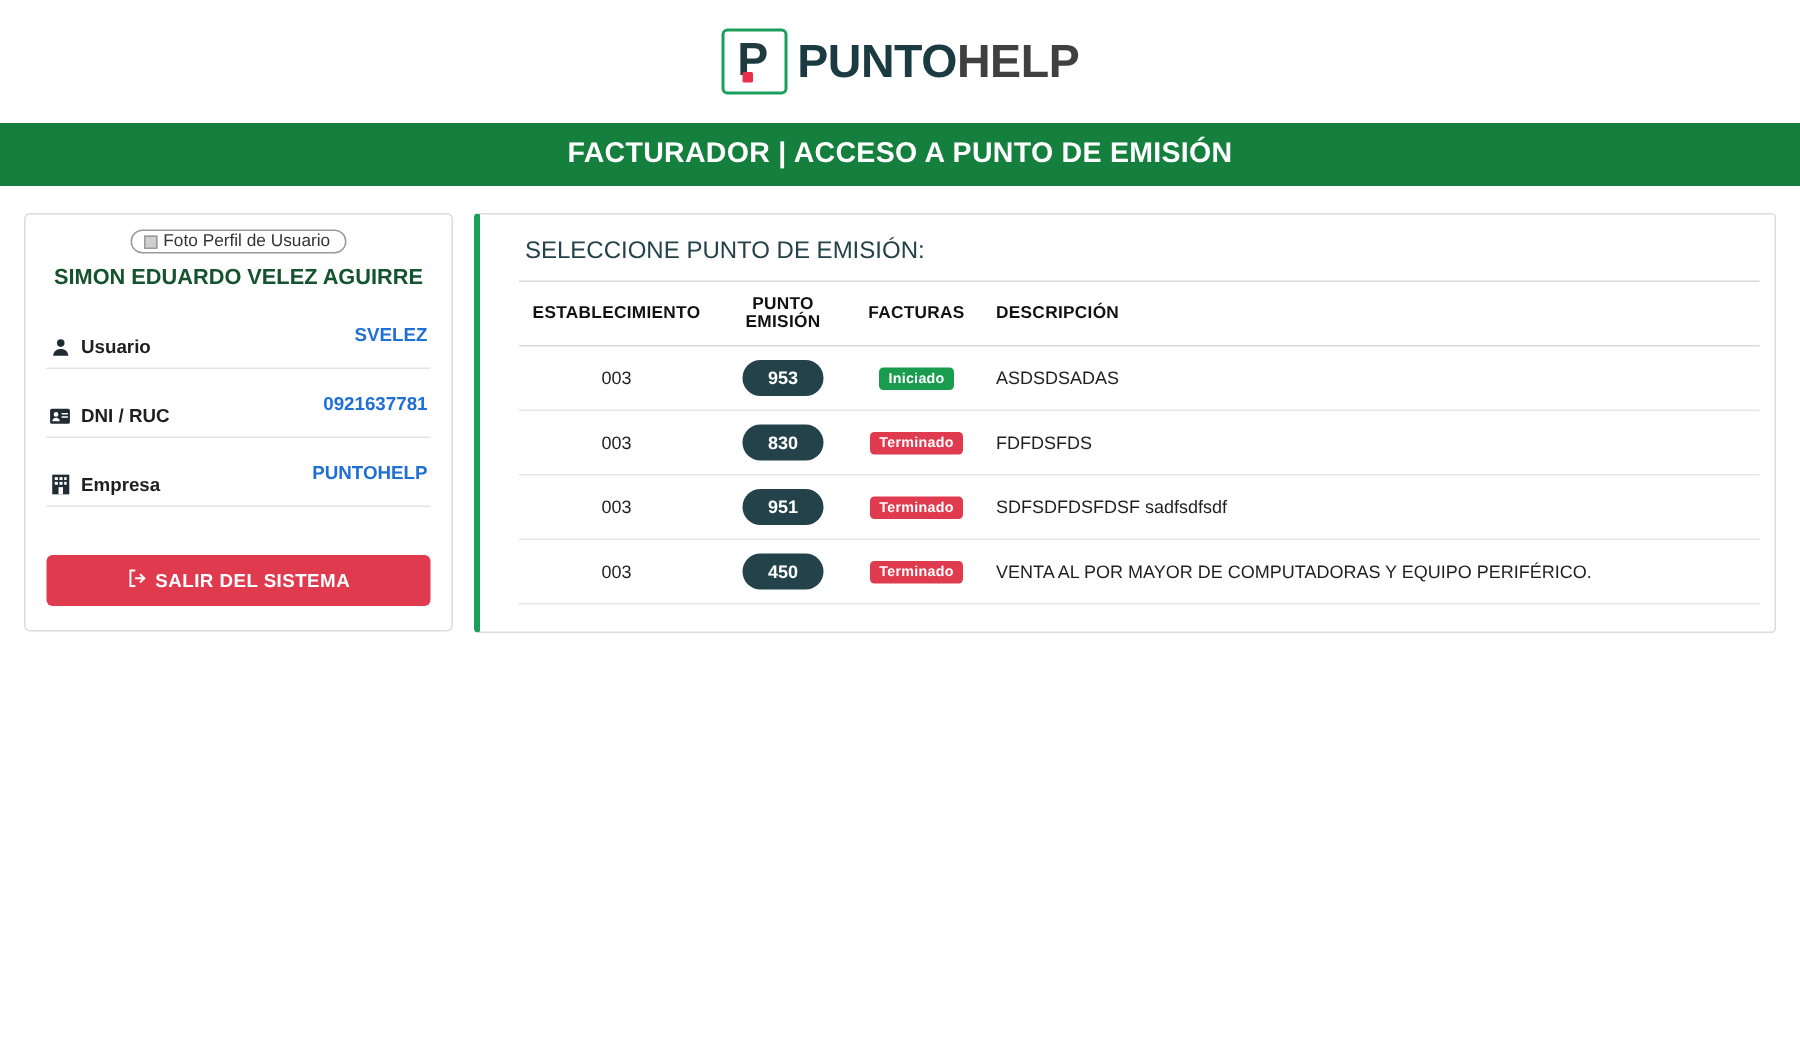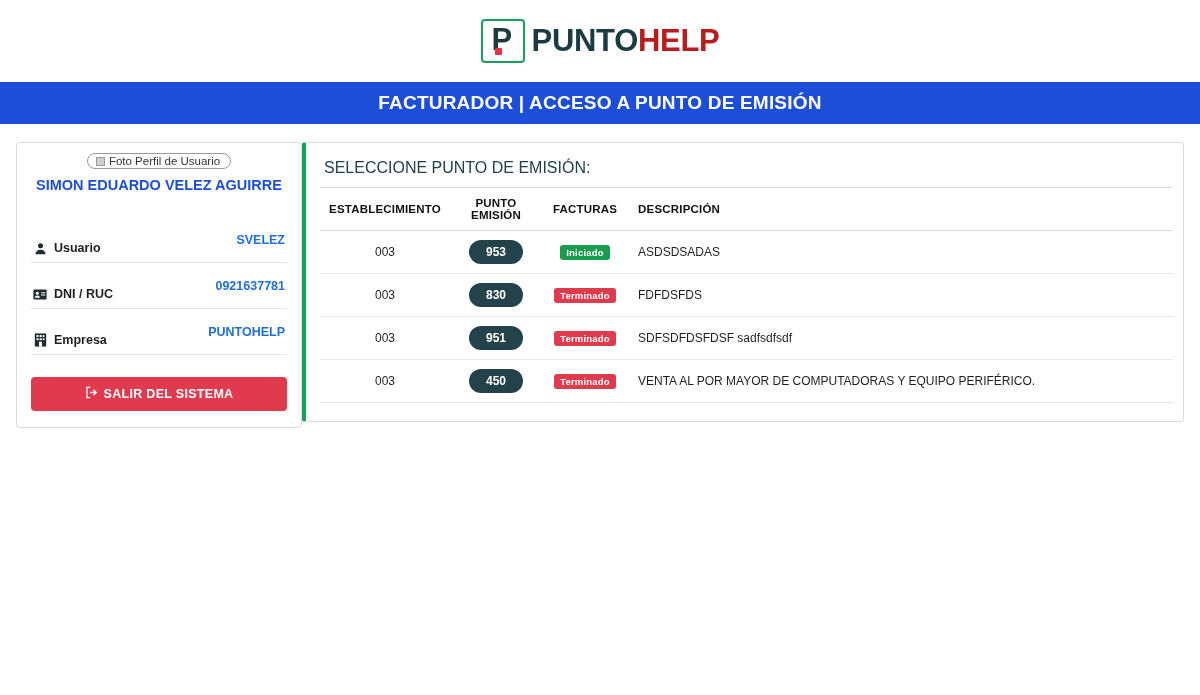--- a/index.html
+++ b/index.html
@@ -58,40 +58,41 @@
     height: 7px;
     background: #e8304a;
     border-radius: 1px;
   }
   .logo-text {
     font-size: 31px;
     font-weight: bold;
     letter-spacing: -0.3px;
     color: #1b3b42;
   }
-  .logo-text .light { color: #b91c1c; font-weight: bold; }
+  .logo-text .light { color: #404040; font-weight: bold; }
 
   
   .title-bar {
     height: 42px;
-    background: #1d4ed8;
+    background: #15803d;
     color: #ffffff;
     display: flex;
     align-items: center;
     justify-content: center;
     font-size: 19px;
     font-weight: bold;
     letter-spacing: 0.2px;
   }
 
   
   .body-area {
     padding: 18px 16px 0 16px;
     display: flex;
     align-items: flex-start;
+    gap: 14px;
   }
 
   
   .profile-card {
     width: 286px;
     border: 1px solid #dcdcdc;
     border-radius: 4px;
     background: #ffffff;
     padding: 10px 14px 16px 14px;
   }
@@ -115,22 +116,22 @@
     display: inline-block;
     width: 9px; height: 9px;
     background: #cfcfcf;
     border: 1px solid #9a9a9a;
     position: relative;
   }
   .profile-name {
     text-align: center;
     font-size: 14.5px;
     font-weight: bold;
-    color: #1d4ed8;
-    margin-bottom: 24px;
+    color: #14532d;
+    margin-bottom: 7px;
   }
   .info-row {
     display: flex;
     align-items: center;
     justify-content: space-between;
     border-bottom: 1px solid #e4e4e4;
     padding: 8px 2px 7px 2px;
     font-size: 12.5px;
   }
   .info-left {
@@ -144,21 +145,21 @@
   .info-left .ico {
     width: 14px;
     height: 14px;
     display: inline-flex;
     align-items: center;
     justify-content: center;
     color: #1f2d33;
   }
   .info-value { color: #1f6fd6; font-weight: bold; }
   .logout-btn {
-    margin-top: 22px;
+    margin-top: 32px;
     width: 100%;
     background: #e03a4e;
     border: none;
     border-radius: 4px;
     color: #ffffff;
     font-size: 12.5px;
     font-weight: bold;
     letter-spacing: 0.3px;
     padding: 9px 0;
     cursor: pointer;
@@ -168,21 +169,21 @@
     gap: 6px;
   }
 
   
   .selection-panel {
     flex: 1;
     border: 1px solid #dcdcdc;
     border-left: 4px solid #19a05a;
     border-radius: 3px;
     background: #ffffff;
-    padding: 14px 10px 18px 14px;
+    padding: 14px 10px 18px 26px;
     min-height: 236px;
   }
   .panel-title {
     font-size: 16px;
     color: #23424a;
     margin: 2px 0 10px 4px;
   }
   table.pe-table {
     width: 100%;
     border-collapse: collapse;

